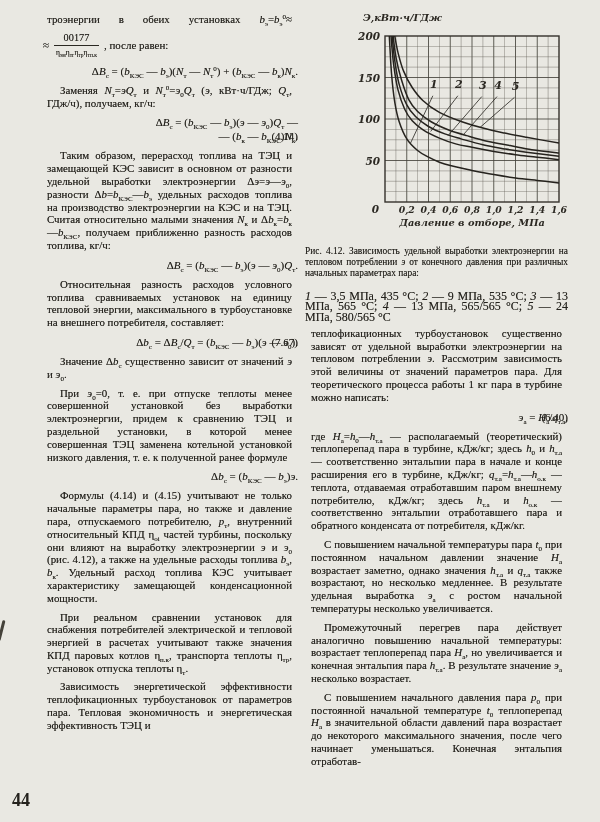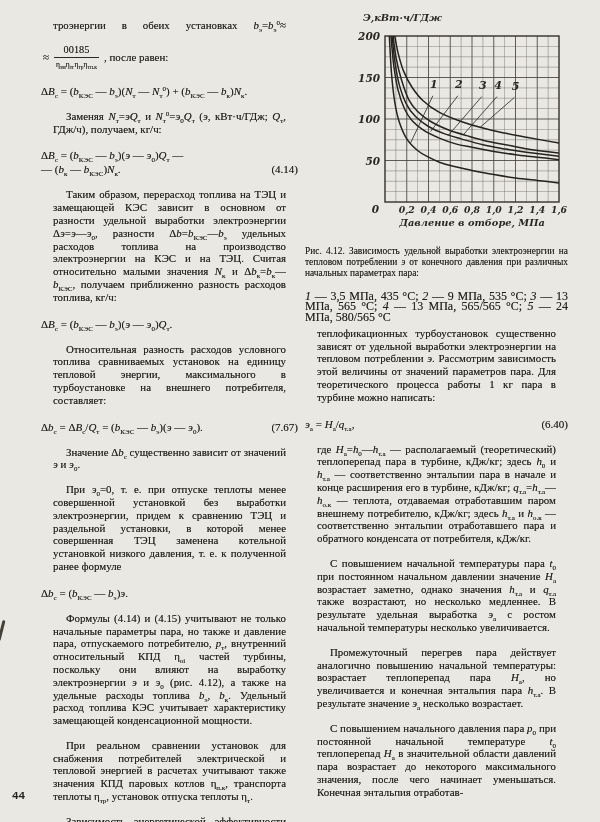--- a/index.html
+++ b/index.html
@@ -6,27 +6,27 @@
   body{
     width:600px;height:822px;position:relative;overflow:hidden;
     background:#e9e8e2;
     font-family:"Liberation Serif",serif;
     color:#24221d;
   }
   .col{position:absolute;}
   .col-left{left:41px;top:7px;width:257px;}
   .col-right{left:305px;top:6px;width:263px;}
   p.bt{
-    margin:12px;font-size:10.9px;line-height:12.8px;
+    margin:6px;font-size:10.9px;line-height:12.8px;
     text-align:justify;text-shadow:0 0 .3px rgba(20,18,12,.55);
   }
   p.ind{text-indent:13px;}
   p.contline{text-align:justify;text-align-last:justify;}
   .eq{
-    position:relative;text-align:left;margin:13px 0 4px 0;
+    position:relative;text-align:right;margin:5px 0 4px 0;
     font-size:11px;line-height:14px;text-shadow:0 0 .3px rgba(20,18,12,.5);
   }
   .eq .eqnum{position:absolute;right:0;top:0;font-style:normal;}
   sub{font-size:7px;vertical-align:-2.5px;line-height:0;}
   sup{font-size:7px;vertical-align:4px;line-height:0;}
   .fracrow{
     display:flex;align-items:center;gap:5px;margin:1px 0 4px 2px;
     font-size:11px;line-height:12px;text-shadow:0 0 .3px rgba(20,18,12,.5);
   }
   .frac{display:inline-block;text-align:center;}
@@ -35,38 +35,38 @@
   .frac .fden sub{font-size:5.5px;vertical-align:-1.5px;}
   .caption{
     margin-top:6px;font-size:9.4px;line-height:11px;text-align:justify;
     text-shadow:0 0 .25px rgba(20,18,12,.5);
   }
   .legendline{
     margin-top:12px;font-size:12px;line-height:10.3px;text-align:justify;
     text-shadow:0 0 .25px rgba(20,18,12,.45);
   }
   .pagenum{
-    position:absolute;left:12px;top:790px;font-size:11px;font-weight:bold;font-family:Liberation Mono, monospace;
+    position:absolute;left:12px;top:790px;font-size:18px;font-weight:bold;
   }
   .artifact{
     position:absolute;left:0;top:620px;width:3px;height:21px;
     background:#45423a;transform:rotate(14deg);border-radius:2px;
   }
   .bold{font-weight:normal;}
   svg text{font-family:"DejaVu Serif",serif;fill:#2b2822;}
 </style>
 </head>
 <body>
 
 <div class="col col-left">
   <p class="bt contline">троэнергии в обеих установках <i>b</i><sub>э</sub>=<i>b</i><sub>э</sub><sup>0</sup>≈</p>
   <div class="fracrow">
     <span>≈</span>
     <span class="frac">
-      <span class="fnum">00185</span>
+      <span class="fnum">00177</span>
       <span class="fden">η<sub>эм</sub>η<sub>тг</sub>η<sub>тр</sub>η<sub>тп.к</sub></span>
     </span>
     <span>, после равен:</span>
   </div>
   <div class="eq">Δ<i>B</i><sub>с</sub> = (<i>b</i><sub>КЭС</sub> — <i>b</i><sub>э</sub>)(<i>N</i><sub>т</sub> — <i>N</i><sub>т</sub><sup>0</sup>) + (<i>b</i><sub>КЭС</sub> — <i>b</i><sub>к</sub>)<i>N</i><sub>к</sub>.</div>
   <p class="bt ind">Заменяя <i>N</i><sub>т</sub>=<i>эQ</i><sub>т</sub> и <i>N</i><sub>т</sub><sup>0</sup>=<i>э</i><sub>0</sub><i>Q</i><sub>т</sub> (<i>э</i>, кВт·ч/ГДж; <i>Q</i><sub>т</sub>, ГДж/ч), получаем, кг/ч:</p>
   <div class="eq">
     <div>Δ<i>B</i><sub>с</sub> = (<i>b</i><sub>КЭС</sub> — <i>b</i><sub>э</sub>)(<i>э</i> — <i>э</i><sub>0</sub>)<i>Q</i><sub>т</sub> —</div>
     <div style="position:relative;">
       <span>— (<i>b</i><sub>к</sub> — <i>b</i><sub>КЭС</sub>)<i>N</i><sub>к</sub>.</span>

